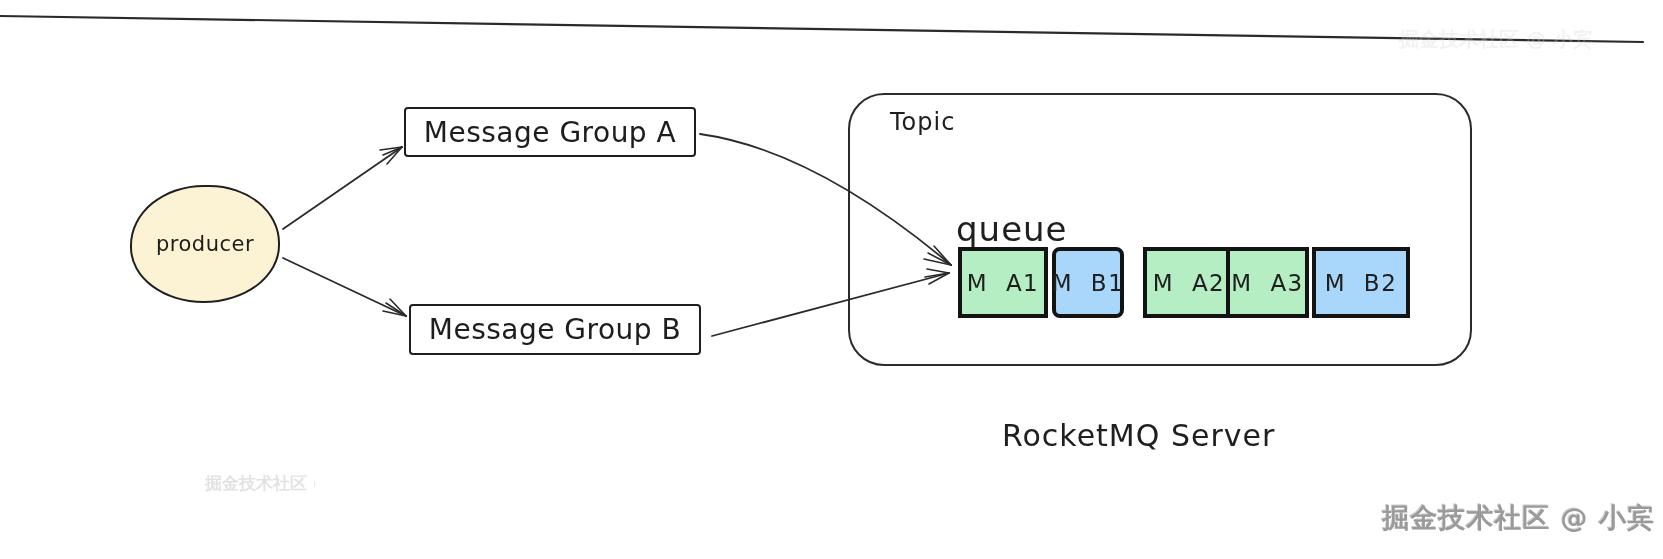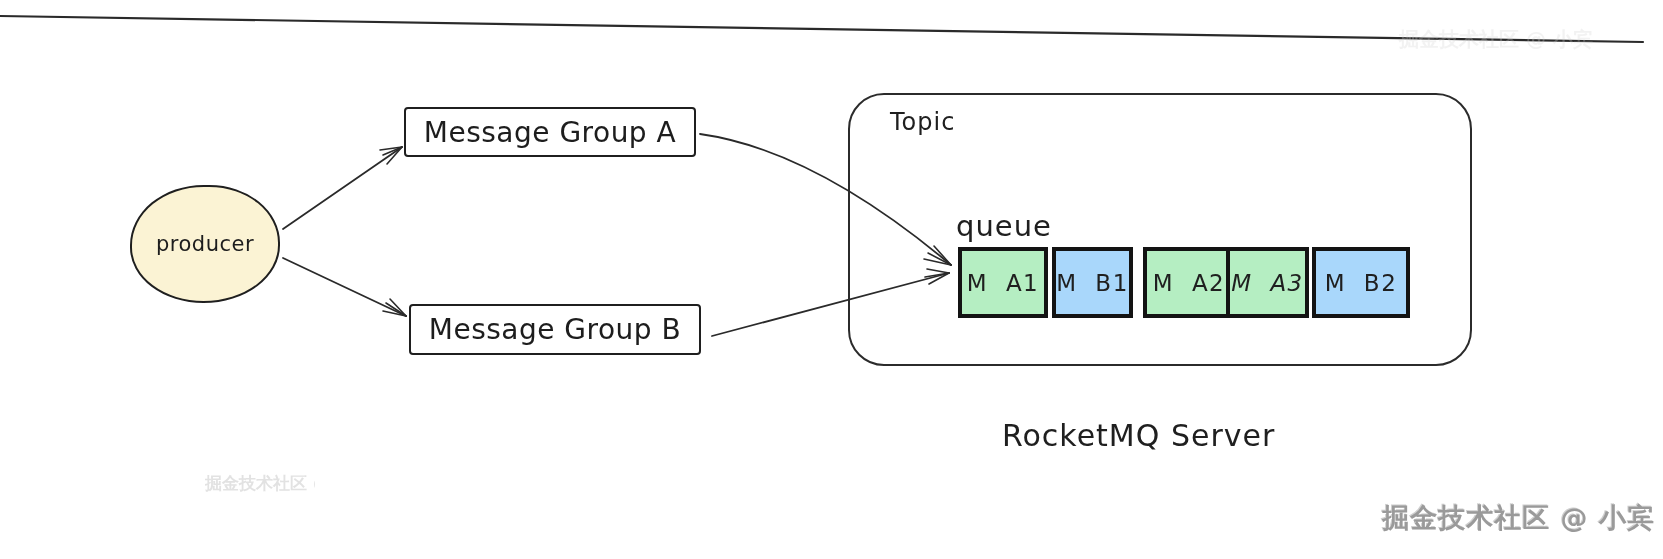--- a/index.html
+++ b/index.html
@@ -62,41 +62,41 @@
     position: absolute;
     left: 890px; top: 108px;
     font-size: 24px;
     letter-spacing: 1px;
     text-align: center;
   }
 
   .queue-label {
     position: absolute;
     left: 956px; top: 209px;
-    font-size: 29px;
+    font-size: 34px;
     letter-spacing: 1px;
   }
 
   .queue-row { position: absolute; left: 0; top: 0; }
 
   .queue-cell {
     position: absolute;
     top: 247px;
     height: 71px;
     border: 4px solid #131313;
     display: flex; align-items: center; justify-content: center;
     font-size: 23px;
     letter-spacing: 1.5px;
     word-spacing: 9px;
     white-space: nowrap;
   }
   .cell-0 { left: 958px;  width: 90px; }
-  .cell-1 { left: 1052px; width: 81px; }
+  .cell-1 { left: 1052px; width: 72px; border-radius: 8px; }
   .cell-2 { left: 1143px; width: 92px; }
-  .cell-3 { left: 1226px; width: 83px; font-style: italic; }
+  .cell-3 { left: 1226px; width: 83px; }
   .cell-4 { left: 1312px; width: 98px; }
 
   .server-label {
     position: absolute;
     left: 1002px; top: 418px;
     font-size: 30px;
     letter-spacing: 1px;
     white-space: nowrap;
   }
 

